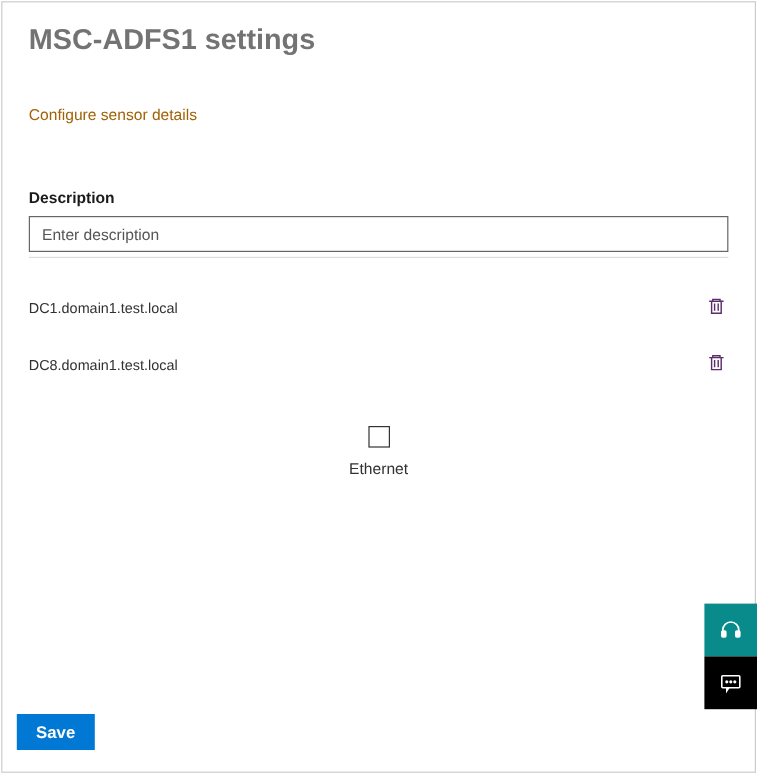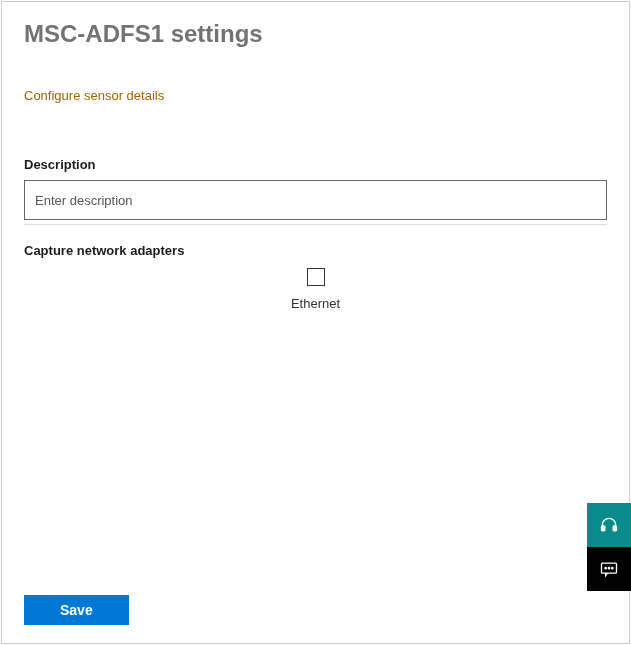--- a/index.html
+++ b/index.html
@@ -31,21 +31,21 @@
       margin-top: 40px;
     }
     .field-label {
       font-size: 13px;
       font-weight: 600;
       color: #1b1b1b;
       margin-bottom: 8px;
     }
     .text-input {
       width: 100%;
-      height: 40px;
+      height: 30px;
       border: 1px solid #666;
       padding: 4px 10px;
       font-size: 13px;
       font-family: inherit;
       outline: none;
     }
     .text-input::placeholder { color: #555; }
     .desc-section { margin-bottom: 4px; }
     .fqdn-row {
       display: flex;
@@ -111,28 +111,28 @@
       border: 1px solid #333;
       background: #fff;
       cursor: pointer;
     }
     .checkbox-label {
       font-size: 13px;
       color: #323130;
     }
     .save-btn {
       position: absolute;
-      left: 22px;
+      left: 12px;
       bottom: 18px;
       background: #0078d4;
       color: #fff;
       border: none;
       font-size: 14px;
       font-weight: 600;
-      padding: 7px 36px;
+      padding: 7px 16px;
       cursor: pointer;
       font-family: inherit;
     }
     .float-stack {
       position: absolute;
       right: 0;
       bottom: 54px;
       display: flex;
       flex-direction: column;
     }
@@ -158,23 +158,40 @@
   <div class="subtitle">Configure sensor details</div>
 
   <div class="desc-section">
     <div class="field-label">Description</div>
     <input type="text" class="text-input" placeholder="Enter description" style="">
   </div>
 
 
   <hr class="divider">
 
+  <div class="dc-list">
+    <div class="dc-row">
+      <span class="dc-name">DC1.domain1.test.local</span>
+      <button class="trash-btn">
+        <svg class="trash-svg" viewBox="0 0 16 16" fill="none" stroke="#5b2e6b" stroke-width="1.2">
+          <path d="M2 4 h12 M5 4 V2.5 h6 V4 M4 4 v10 h8 V4 M6.5 6 v6 M9.5 6 v6"></path>
+        </svg>
+      </button>
+    </div>
+    <div class="dc-row">
+      <span class="dc-name">DC8.domain1.test.local</span>
+      <button class="trash-btn">
+        <svg class="trash-svg" viewBox="0 0 16 16" fill="none" stroke="#5b2e6b" stroke-width="1.2">
+          <path d="M2 4 h12 M5 4 V2.5 h6 V4 M4 4 v10 h8 V4 M6.5 6 v6 M9.5 6 v6"></path>
+        </svg>
+      </button>
+    </div>
+  </div>
 
   <div class="adapters-section">
-    <div class="field-label">Capture network adapters</div>
     <div class="checkbox-row">
       <div class="checkbox"></div>
       <span class="checkbox-label">Ethernet</span>
     </div>
   </div>
 
   <button class="save-btn">Save</button>
 
 </div>
 

